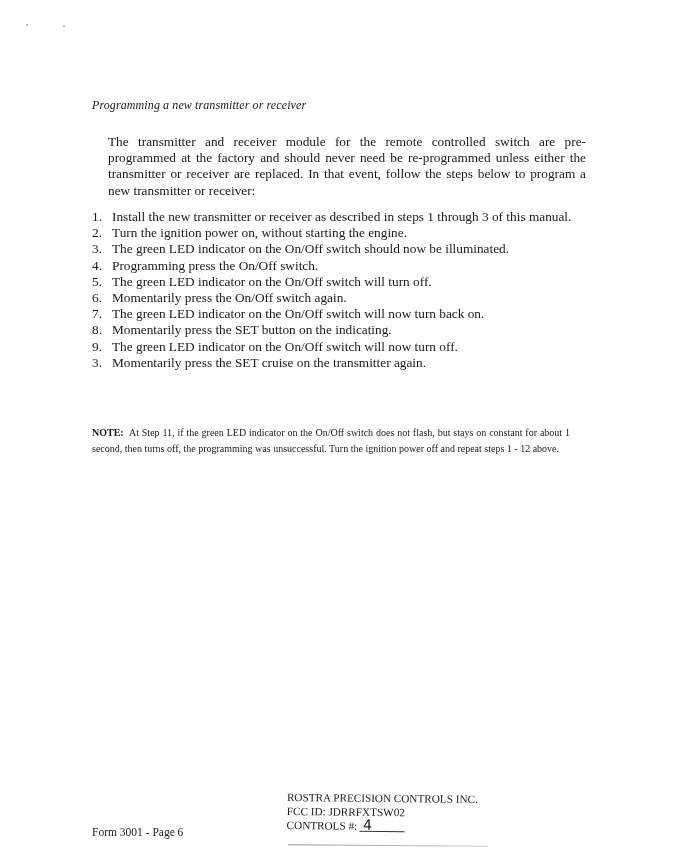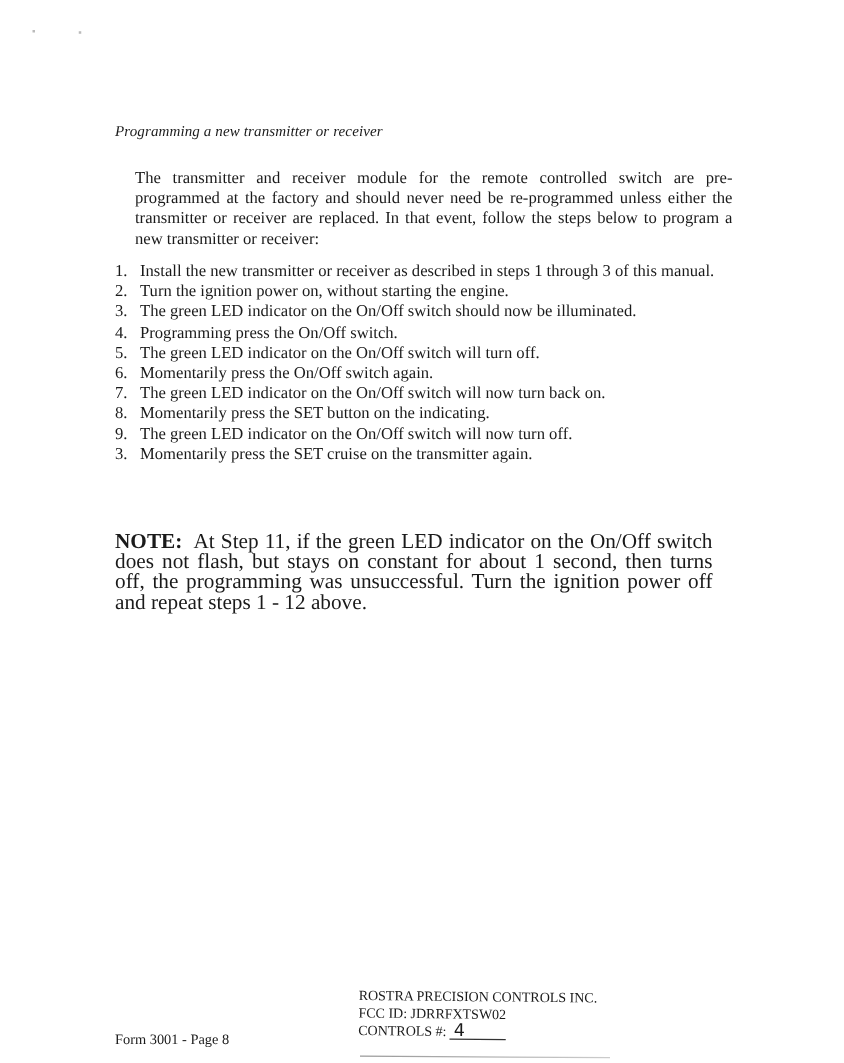--- a/index.html
+++ b/index.html
@@ -20,21 +20,21 @@
   .steps {
     position: absolute; left: 92px; top: 209px; width: 480px;
     list-style: none; margin: 0; padding: 0;
     font-size: 13.3px; line-height: 16.2px;
   }
   .steps li { display: flex; text-align: justify; }
   .steps .num { width: 20px; flex: 0 0 20px; }
   .steps .txt { flex: 1; font-family: Liberation Serif, serif; }
   .note {
     position: absolute; left: 92px; top: 425px; width: 478px;
-    font-size: 17px; line-height: 16.2px; text-align: justify;
+    font-size: 10px; line-height: 16.2px; text-align: justify;
   }
   .note b { font-weight: bold; }
   .footer-form {
     position: absolute; left: 92px; top: 826px; font-size: 11.5px;
   }
   .stamp {
     position: absolute; left: 287px; top: 791px; font-size: 11.2px; line-height: 13.6px;
     transform: rotate(0.6deg); transform-origin: left top;
   }
   .stamp .handwritten {
@@ -101,13 +101,13 @@
 
 <div class="note"><b>NOTE:</b>&nbsp; <span>At Step 11, if the green LED indicator on the On/Off switch does not flash, but stays on constant for about 1 second, then turns off, the programming was unsuccessful. Turn the ignition power off and repeat steps 1 - 12 above.</span></div>
 
 <div class="stamp">
   <div>ROSTRA PRECISION CONTROLS INC.</div>
   <div>FCC ID:  JDRRFXTSW02</div>
   <div><span>CONTROLS #:</span> <span class="handwritten">4</span></div>
 </div>
 <div class="stamp-line"></div>
 
-<div class="footer-form">Form 3001 - Page 8</div>
+<div class="footer-form">Form 3001 - Page 6</div>
 
 </body></html>

